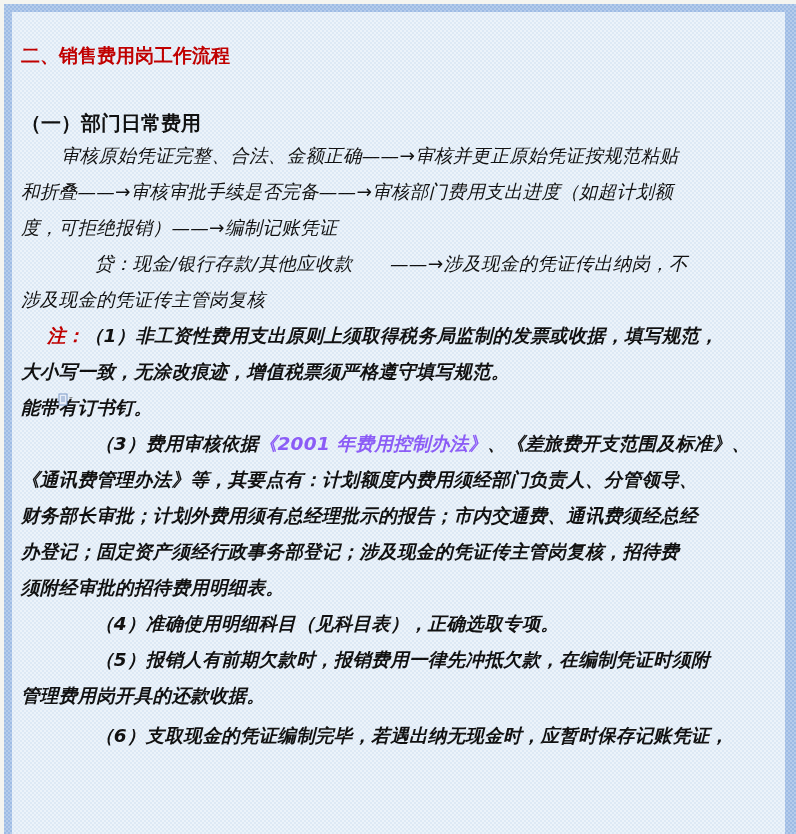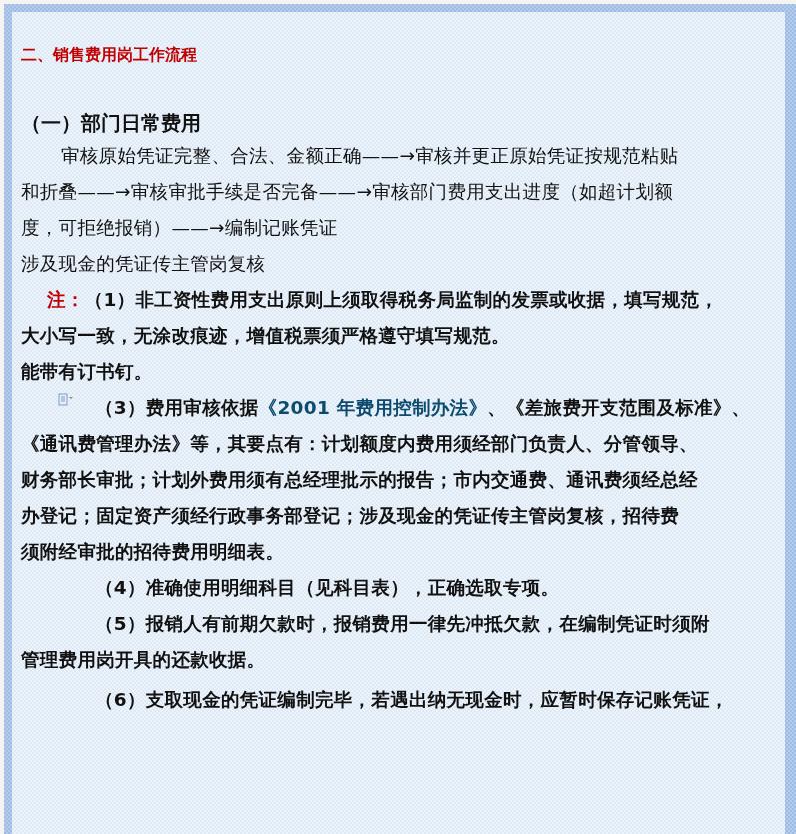--- a/index.html
+++ b/index.html
@@ -23,52 +23,53 @@
     background-image:
       linear-gradient(45deg, rgba(255,255,255,0.45) 25%, transparent 25%, transparent 75%, rgba(255,255,255,0.45) 75%),
       linear-gradient(45deg, rgba(255,255,255,0.45) 25%, transparent 25%, transparent 75%, rgba(255,255,255,0.45) 75%);
     background-size:4px 4px; background-position:0 0, 2px 2px;
   }
   .content {
     position:absolute; left:21px; top:40px; width:760px;
     color:#111;
   }
   .title {
-    color:#c00000; font-weight:bold; font-size:16px; line-height:30px;
+    color:#c00000; font-weight:bold; font-size:19px; line-height:30px;
     margin:0; height:30px;
   }
   .subtitle {
     font-weight:bold; font-size:20px; line-height:30px;
     margin-top:38px; height:30px;font-family:Liberation Serif, serif;
   }
-  .p { font-size:18.5px; line-height:36px; margin:0; letter-spacing:0.3px; }
+  .p { font-size:18.5px; line-height:36px; margin:0; letter-spacing:0.3px;font-style:italic; }
   .indent1 { text-indent:40px; }
   .indent2 { text-indent:74px; }
   .b { font-weight:bold; }
   .red { color:#c00000; font-weight:bold; }
-  .bright-red { color:#0c4a6e; font-weight:bold; }
+  .bright-red { color:#8b5cf6; font-weight:bold; }
   .paste-icon {
     position:absolute; left:58px; top:392px; width:16px; height:14px;
     display:inline-block;
   }
 </style>
 </head>
 <body>
 
 <div class="frame"></div>
 <div class="page"></div>
 
 <div class="content">
   <div class="title">二、销售费用岗工作流程</div>
   <div class="subtitle">（一）部门日常费用</div>
 
   <p class="p indent1">审核原始凭证完整、合法、金额正确——→审核并更正原始凭证按规范粘贴</p>
   <p class="p">和折叠——→审核审批手续是否完备——→审核部门费用支出进度（如超计划额</p>
   <p class="p">度，可拒绝报销）——→编制记账凭证</p>
 
+  <p class="p indent2">贷：现金/银行存款/其他应收款　　——→涉及现金的凭证传出纳岗，不</p>
   <p class="p">涉及现金的凭证传主管岗复核</p>
 
   <p class="p b" style="text-indent:26px;"><span class="red">注：</span><span>（1）非工资性费用支出原则上须取得税务局监制的发票或收据，填写规范，</span></p>
   <p class="p b">大小写一致，无涂改痕迹，增值税票须严格遵守填写规范。</p>
 
   <p class="p b">能带有订书钉。</p>
 
   <p class="p b indent2"><span>（3）费用审核依据</span><span class="bright-red">《2001 年费用控制办法》</span><span>、《差旅费开支范围及标准》、</span></p>
   <p class="p b">《通讯费管理办法》等，其要点有：计划额度内费用须经部门负责人、分管领导、</p>
   <p class="p b">财务部长审批；计划外费用须有总经理批示的报告；市内交通费、通讯费须经总经</p>

